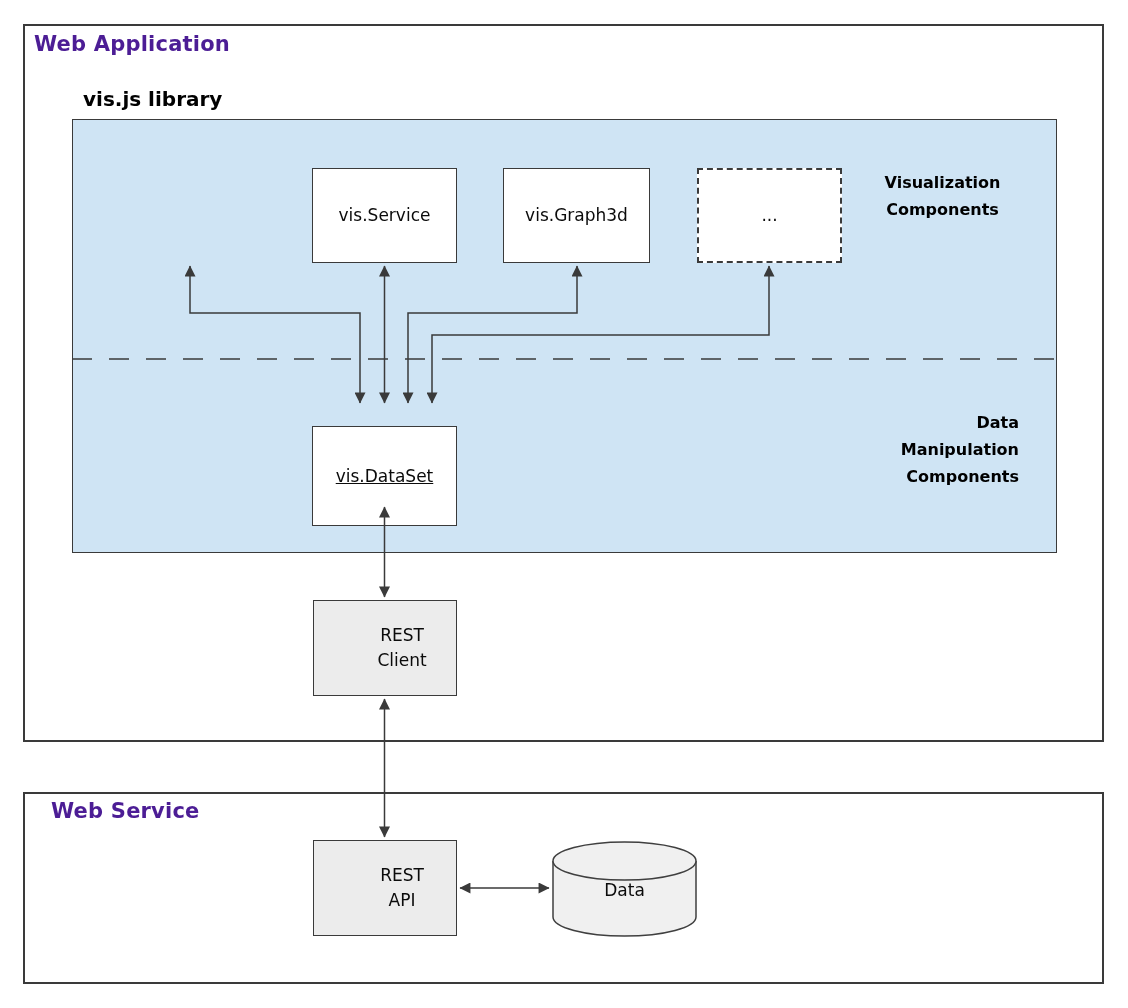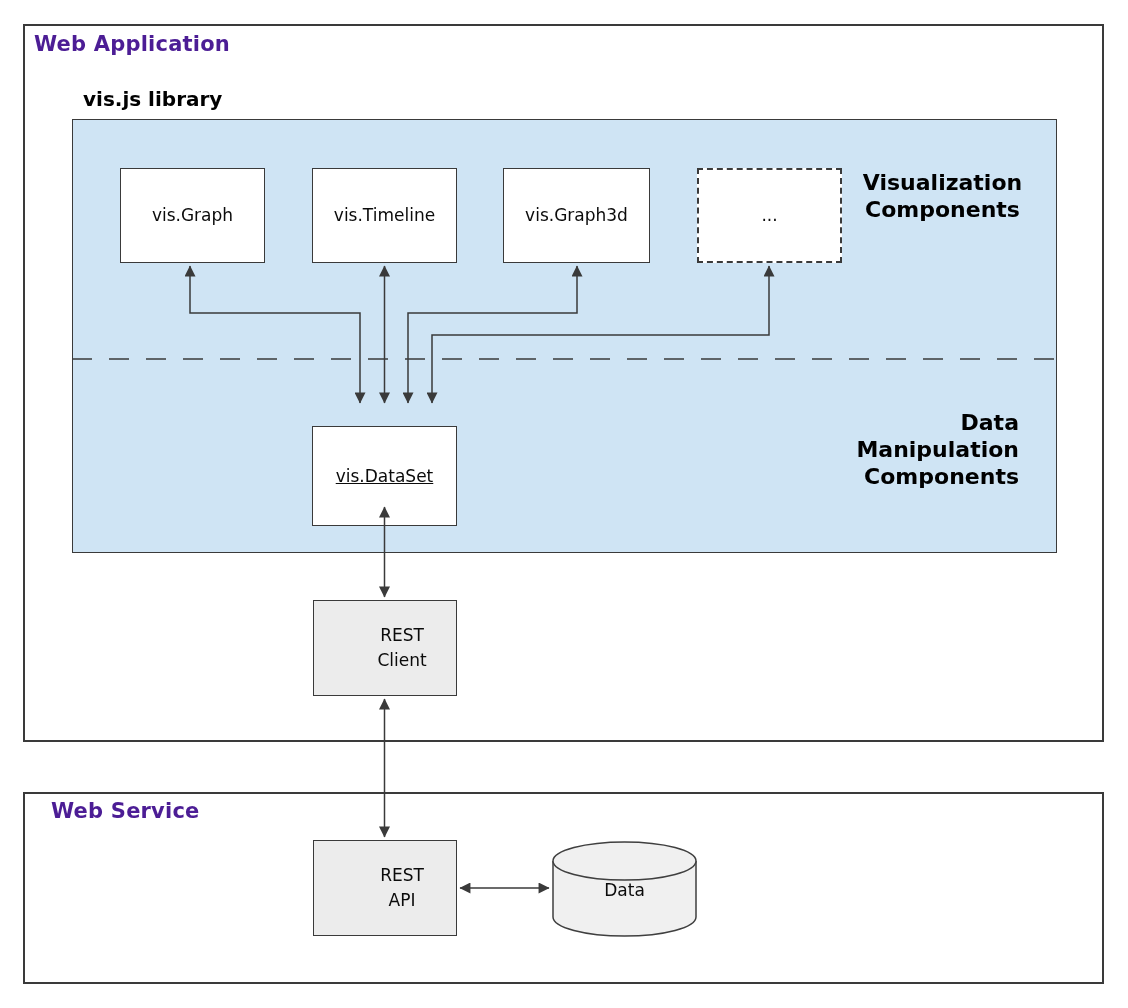--- a/index.html
+++ b/index.html
@@ -26,21 +26,21 @@
   }
   .node {
     position:absolute; background:#ffffff; border:1.5px solid #3a3a3a;
     box-sizing:border-box; display:flex; align-items:center; justify-content:center;
     font-size:17px; color:#0b0b0b; text-align:center; white-space:pre-line;
     line-height:25px;
   }
   .node.dashed { border:2px dashed #3a3a3a; }
   .node.gray { background:#ececec;padding-left:34px; }
   .section-label {
-    position:absolute; font-size:22px; font-weight:bold; color:#000;
+    position:absolute; font-size:16px; font-weight:bold; color:#000;
     line-height:27px; white-space:pre-line;
   }
   .section-label.center { text-align:center; }
   .section-label.right { text-align:right; }
   .arrow-layer {
     position:absolute; left:0; top:0; width:1128px; height:1008px;
     pointer-events:none;
   }
   .arrow-layer path.link { fill:none; stroke:#3a3a3a; stroke-width:1.5px; }
   .cyl-label {
@@ -52,25 +52,22 @@
 <body>
 
 <div class="canvas">
 
   <div class="panel" style="left:23px; top:24px; width:1081px; height:718px;"></div>
   <div class="panel-title" style="left:34px; top:32px;">Web Application</div>
 
   <div class="sub-label" style="left:83px; top:87px;">vis.js library</div>
   <div class="blue-panel"></div>
 
-  <div class="node" style="left:120px; top:168px; width:145px; height:95px;">
-    <span>vis.Graph</span>
-  </div>
   <div class="node" style="left:312px; top:168px; width:145px; height:95px;">
-    <span>vis.Timeline</span>
+    <span>vis.Service</span>
   </div>
   <div class="node" style="left:503px; top:168px; width:147px; height:95px;">
     <span>vis.Graph3d</span>
   </div>
   <div class="node dashed" style="left:697px; top:168px; width:145px; height:95px;">
     <span>...</span>
   </div>
 
   <div class="section-label center" style="left:855px; top:169px; width:175px;">Visualization
 Components</div>

